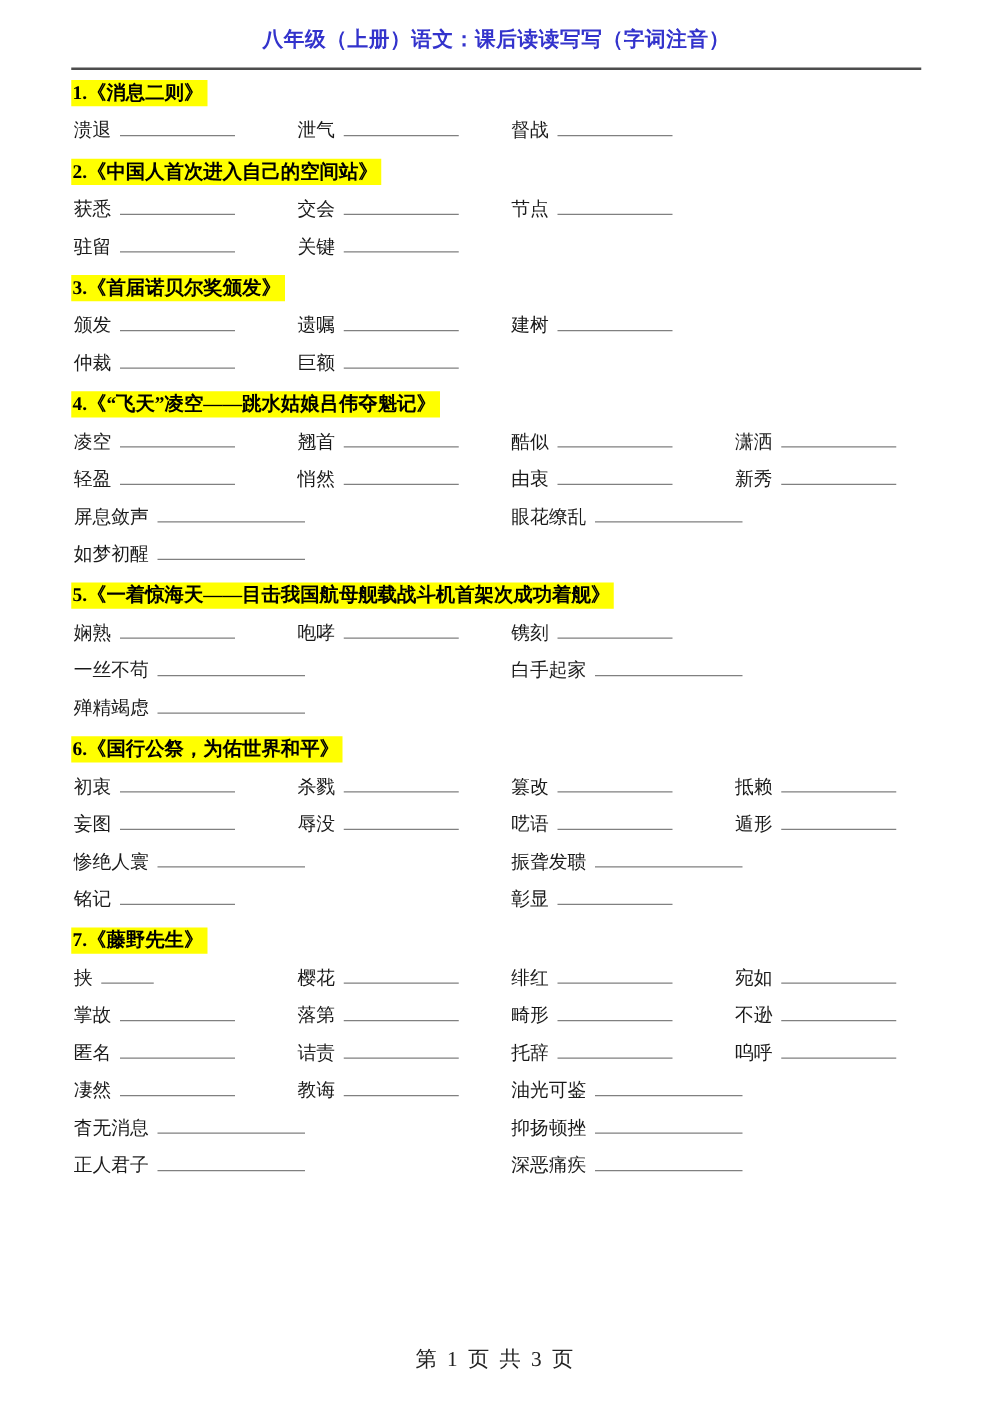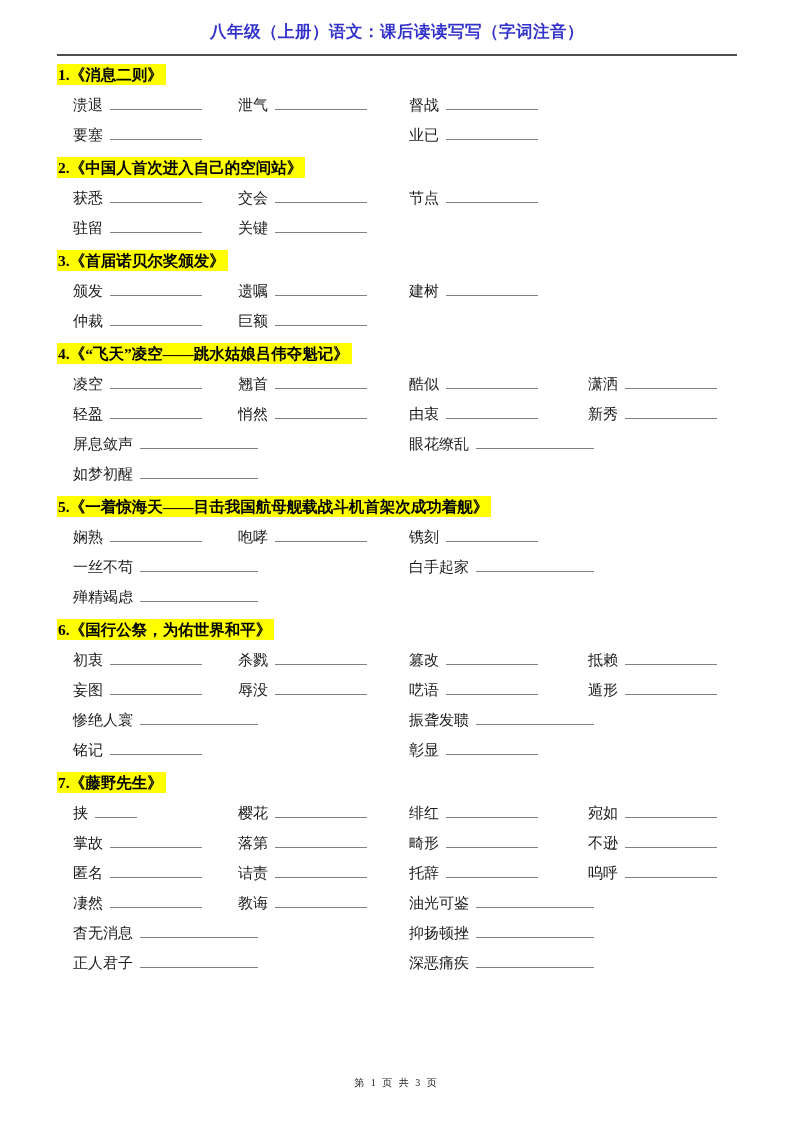--- a/index.html
+++ b/index.html
@@ -60,64 +60,60 @@
     height: 30px;
   }
   .entry {
     position: absolute;
     top: 5px;
     white-space: nowrap;
     font-size: 15px;
     line-height: 20px;
     color: #1a1a1a;
   }
-  .entry.c0 { left: 16px; }
+  .entry.c0 { left: 2px; }
   .entry.c1 { left: 181px; }
   .entry.c2 { left: 352px; }
   .entry.c3 { left: 531px; }
   .blank {
     display: inline-block;
     border-bottom: 1px solid #808080;
     height: 13px;
     margin-left: 7px;
     vertical-align: baseline;
   }
   .blank.s { width: 42px; }
   .blank.m { width: 92px; }
   .blank.l { width: 118px; }
   .page-footer {
     position: absolute;
     left: 0;
     top: 1076px;
     width: 793px;
     text-align: center;
-    font-size: 10px;
+    font-size: 17px;
     color: #222222;
     letter-spacing: 2px;
   }
 </style>
 </head>
 <body>
 
 <div class="page">
   <div class="content">
     <div class="doc-title">八年级（上册）语文：课后读读写写（字词注音）</div>
     <hr class="rule">
     <div id="sections-root">
         <div class="section">
           <div class="section-heading-row"><span class="section-heading">1.《消息二则》</span></div>
           <div class="word-row">
             <span class="entry c0"><span>溃退</span><span class="blank m"></span></span>
             <span class="entry c1"><span>泄气</span><span class="blank m"></span></span>
             <span class="entry c2"><span>督战</span><span class="blank m"></span></span>
           </div>
-          <div class="word-row">
-            <span class="entry c0"><span>要塞</span><span class="blank m"></span></span>
-            <span class="entry c2"><span>业已</span><span class="blank m"></span></span>
-          </div>
         </div>
         <div class="section">
           <div class="section-heading-row"><span class="section-heading">2.《中国人首次进入自己的空间站》</span></div>
           <div class="word-row">
             <span class="entry c0"><span>获悉</span><span class="blank m"></span></span>
             <span class="entry c1"><span>交会</span><span class="blank m"></span></span>
             <span class="entry c2"><span>节点</span><span class="blank m"></span></span>
           </div>
           <div class="word-row">
             <span class="entry c0"><span>驻留</span><span class="blank m"></span></span>

